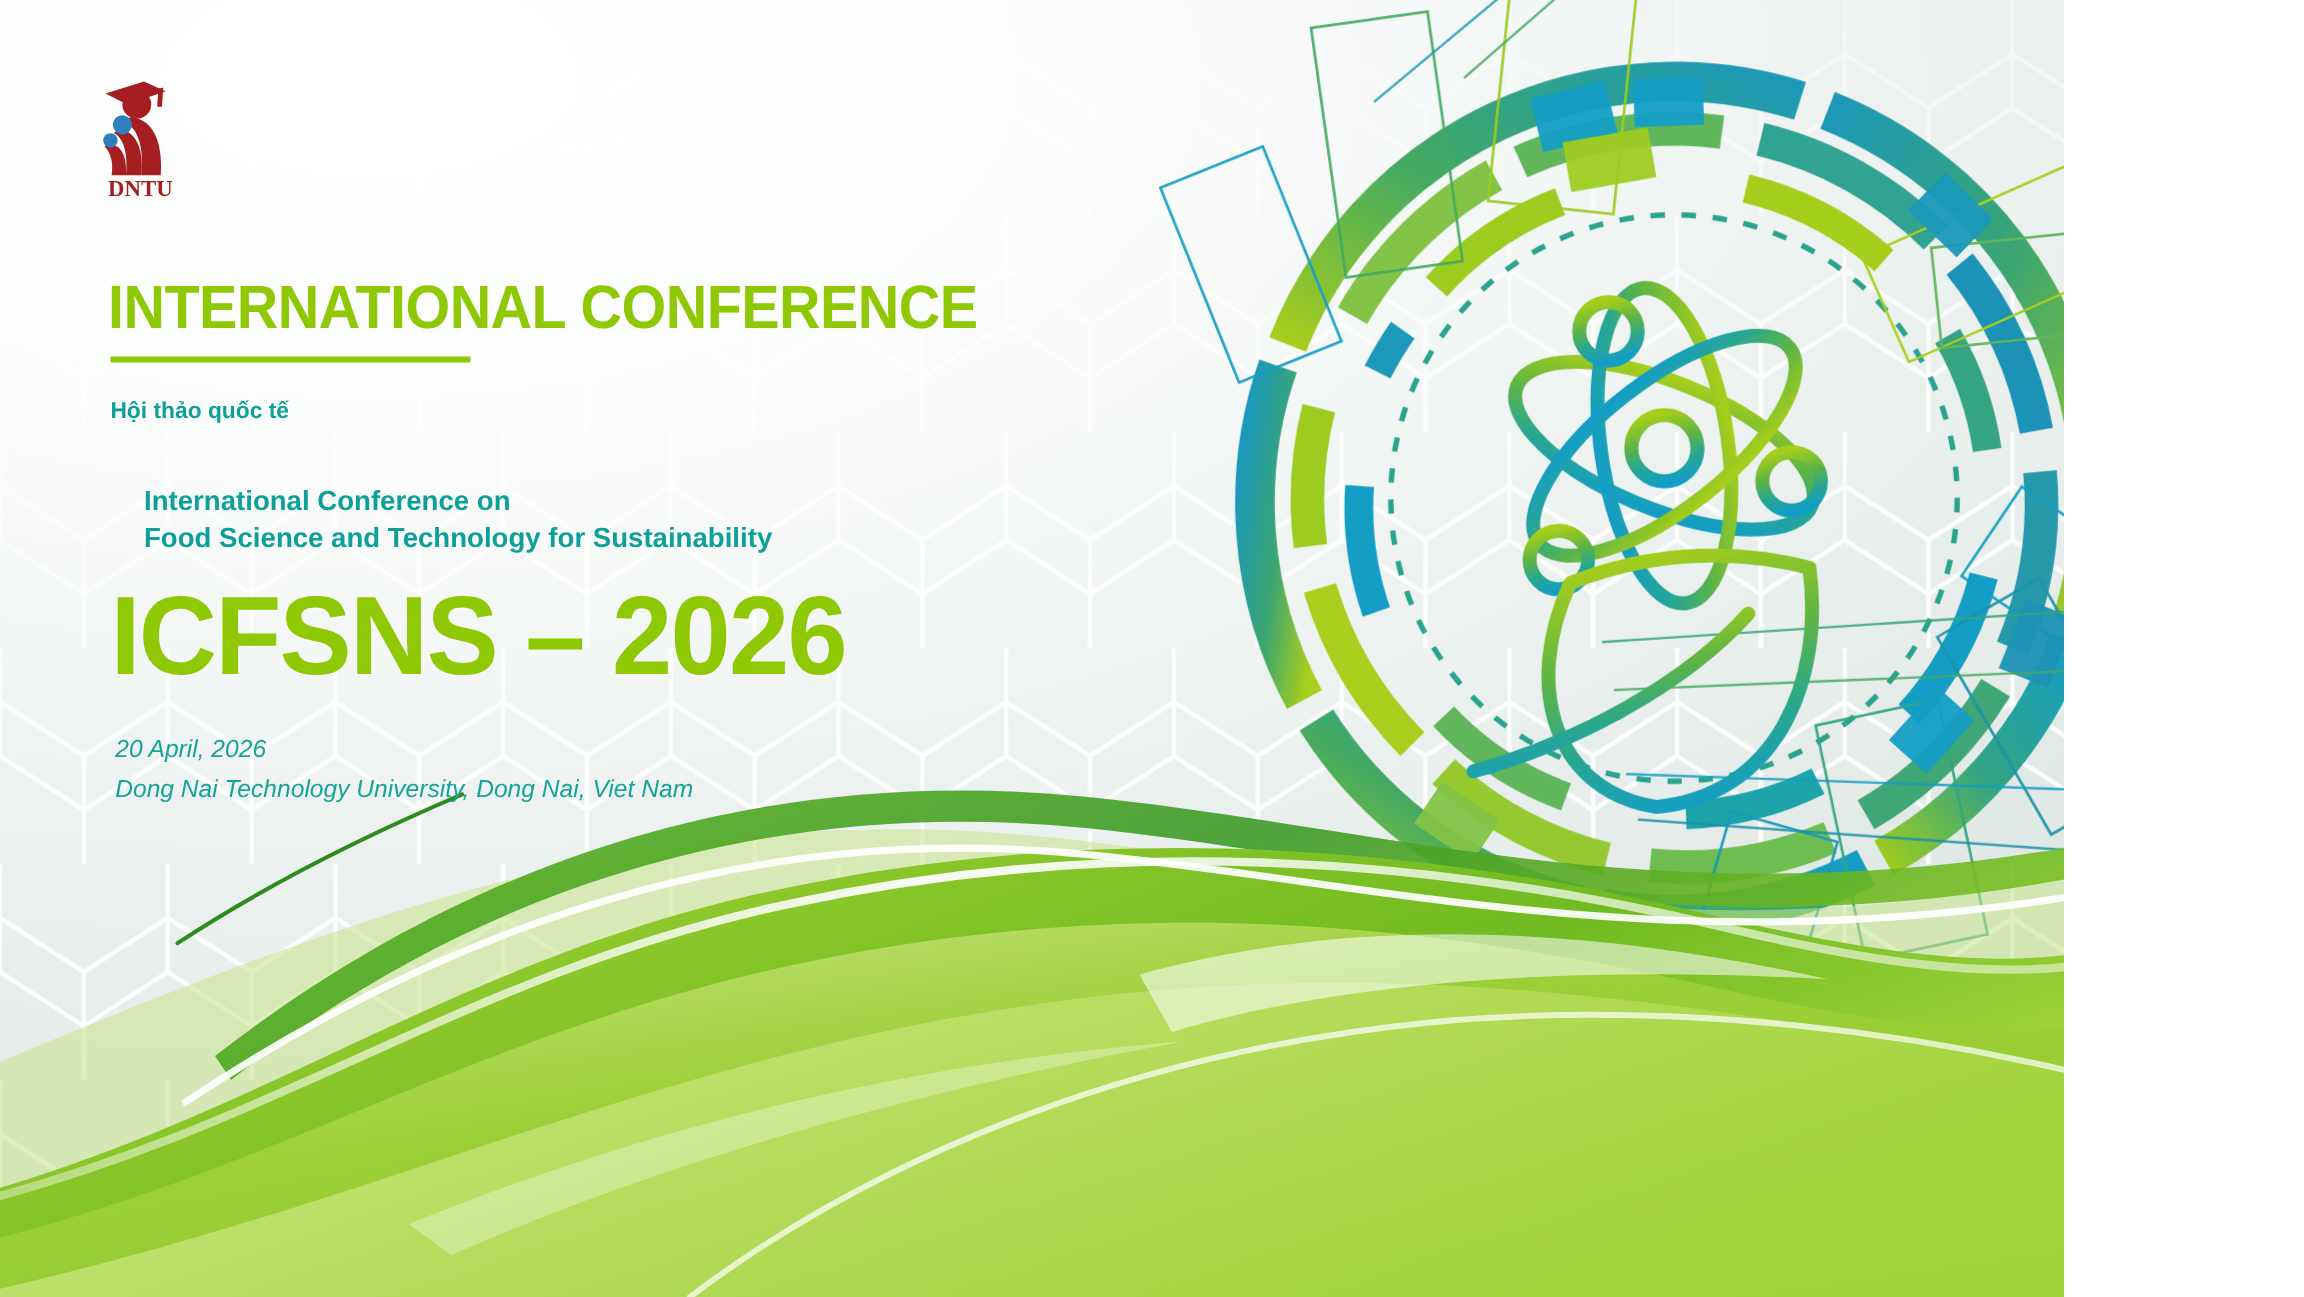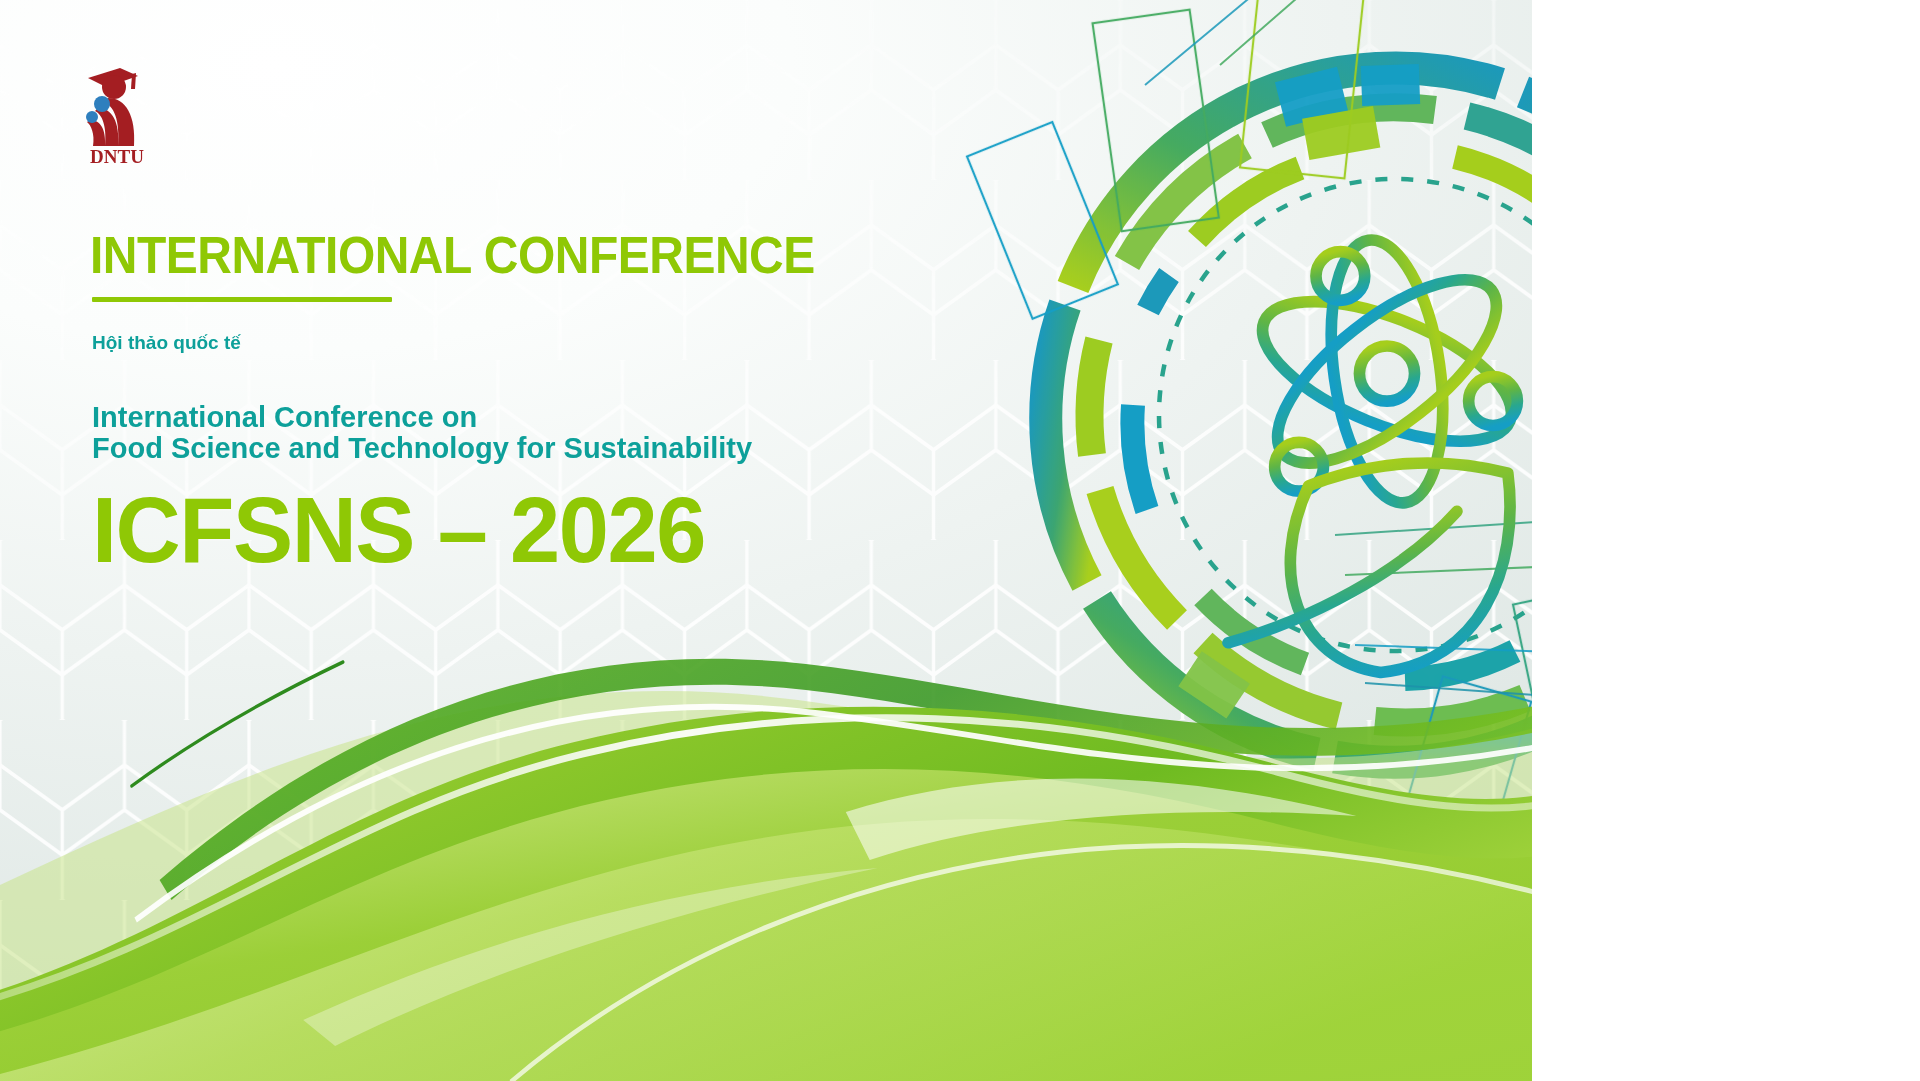--- a/index.html
+++ b/index.html
@@ -1,20 +1,20 @@
 <!DOCTYPE html>
 <html><head>
 <meta charset="utf-8">
 <style>
   html,body{margin:0;padding:0;background:#fff;}
   body{font-family:"Liberation Sans",sans-serif;}
 
   #banner{
     position:relative;
-    width:1532px;height:1081px;
+    width:1720px;height:1081px;
     overflow:hidden;
     background:
       radial-gradient(120% 95% at 18% 6%, #ffffff 0%, #fbfdfc 28%, #eef3f1 58%, #dde6e3 100%);
   }
 
   
   .hex-layer{position:absolute;inset:0;}
   .hex-layer svg{width:100%;height:100%;display:block;}
 
   
@@ -47,23 +47,24 @@
   }
 
   .vn-block{position:absolute;left:92px;top:327px;}
   .vn-line{
     font-size:19px;font-weight:bold;color:#0DA09A;
     line-height:31px;white-space:nowrap;
     font-family:"Liberation Sans",sans-serif;
   }
   .en-block{position:absolute;left:92px;top:402px;}
   .en-line{
-    font-size:29px;font-weight:bold;color:#0DA09A;
+    font-size:23px;font-weight:bold;color:#0DA09A;
     line-height:31px;white-space:nowrap;
     font-family:"Liberation Sans",sans-serif;
+    margin-left:28px;
   }
 
   .acronym{
     position:absolute;left:92px;top:477px;
     font-size:93px;font-weight:bold;color:#8FC805;
     letter-spacing:-1.5px;white-space:nowrap;
     font-family:"Liberation Sans",sans-serif;
     transform:scaleX(0.97);transform-origin:left center;
     text-shadow:0 1px 3px rgba(255,255,255,.5);
   }
@@ -347,15 +348,19 @@
       <div class="vn-line">Hội thảo quốc tế</div>
     </div>
 
     <div class="en-block">
       <div class="en-line">International Conference on</div>
       <div class="en-line">Food Science and Technology for Sustainability</div>
     </div>
 
     <div class="acronym">ICFSNS – 2026</div>
 
+    <div class="meta">
+      <div class="meta-line">20 April, 2026</div>
+      <div class="meta-line">Dong Nai Technology University, Dong Nai, Viet Nam</div>
+    </div>
 
   </div>
 </div>
 
 </body></html>

